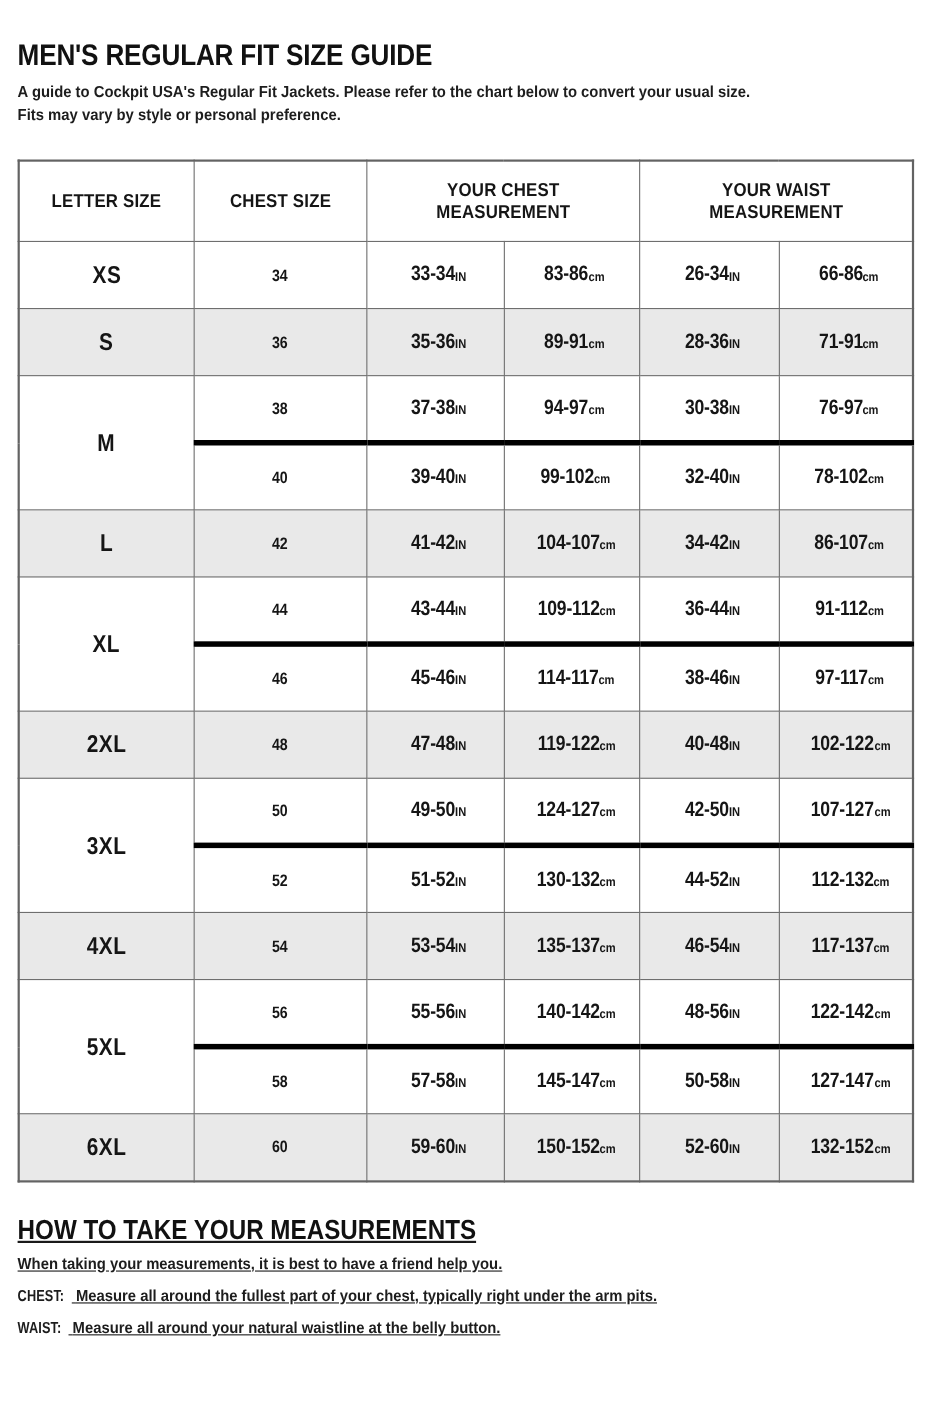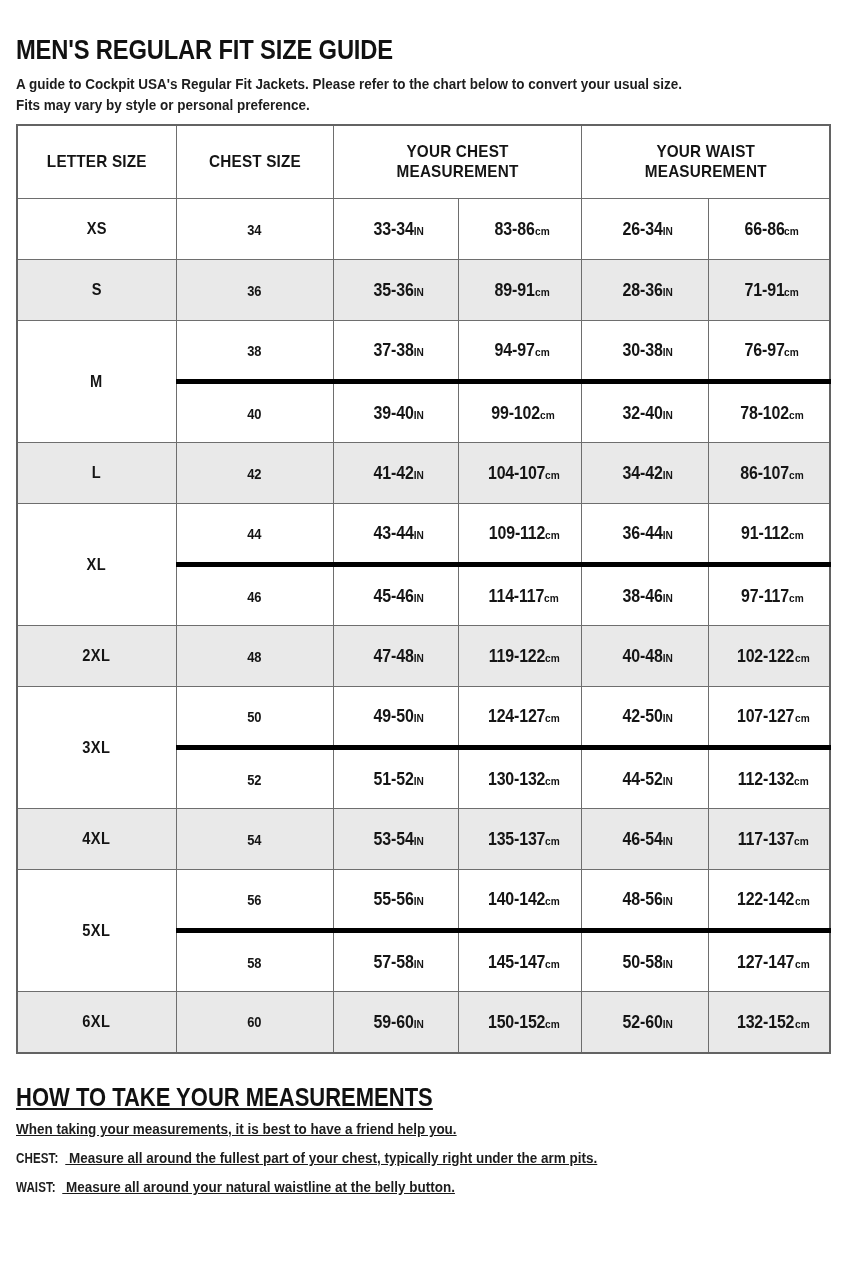--- a/index.html
+++ b/index.html
@@ -38,21 +38,21 @@
     font-weight: 600;
     line-height: 1.45;
     color: #1d1d1d;
     max-width: 800px;
     transform: scaleX(0.93);
     transform-origin: left center;
   }
   .intro .ln { display: block; white-space: nowrap; }
 
   
-  .table-wrap { margin-top: 8px; }
+  .table-wrap { margin-top: 29px; }
   table.size-chart {
     width: 813px;
     border-collapse: collapse;
     table-layout: fixed;
     border: 2px solid #636363;
   }
   table.size-chart col.c-letter { width: 159px; }
   table.size-chart col.c-chest  { width: 157px; }
   table.size-chart col.c-cin    { width: 125px; }
   table.size-chart col.c-ccm    { width: 123px; }
@@ -78,21 +78,21 @@
     border-bottom: 2px solid #5e5e5e;
   }
   thead th .hl { display: block; transform: scaleX(0.9); }
 
   tbody td { height: 61px; }
   tbody tr.shaded td { background: #e9e9e9; }
   tbody tr.plain td { background: #ffffff; }
 
   
   td.letter {
-    font-size: 17px;
+    font-size: 22px;
     font-weight: 700;
     letter-spacing: 0.5px;
   }
   td.letter span { display: inline-block; transform: scaleX(0.86); }
 
   
   td.chestsize {
     font-size: 15px;
     font-weight: 700;
   }

